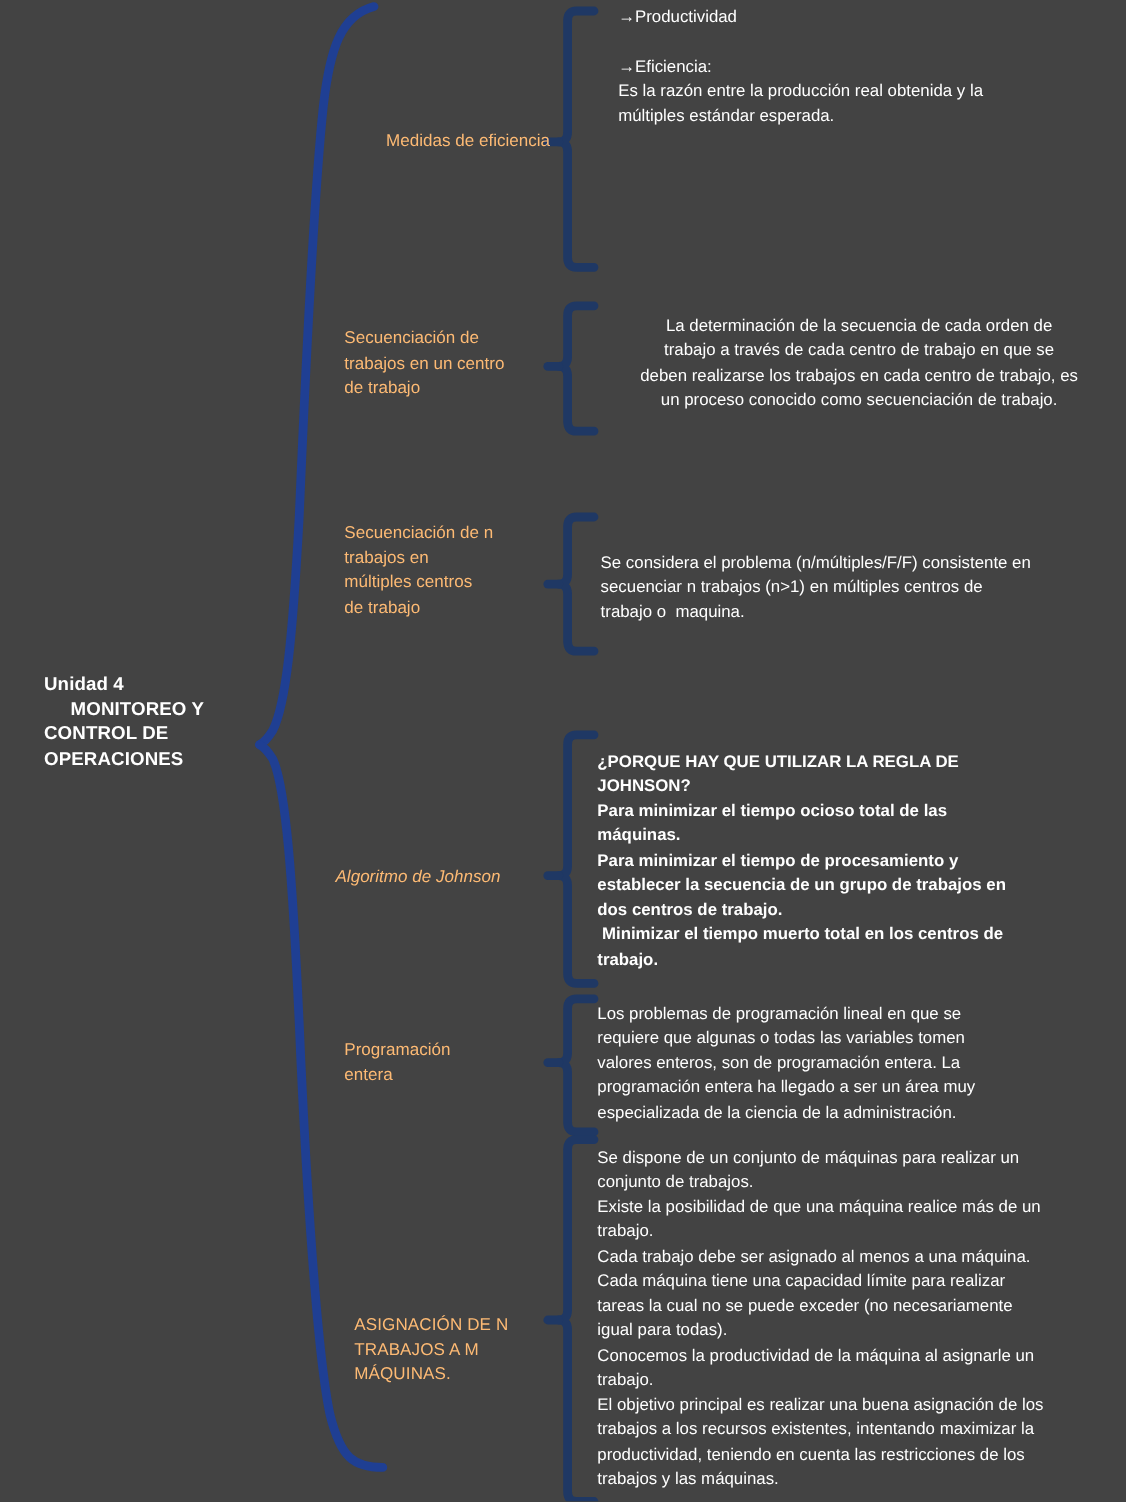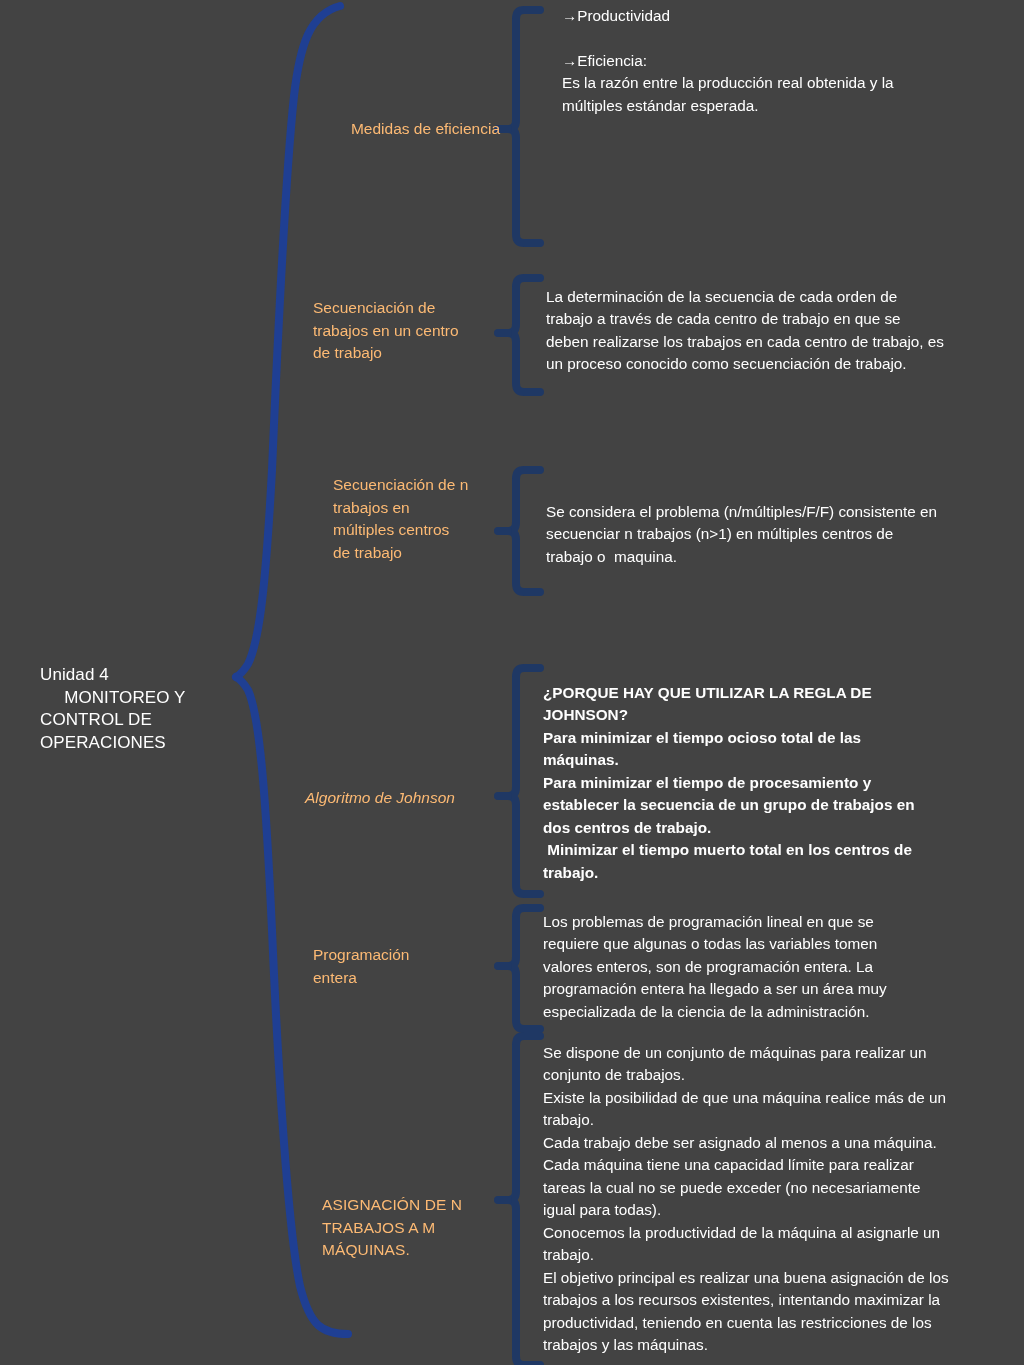--- a/index.html
+++ b/index.html
@@ -26,24 +26,24 @@
     left: 0; top: 0;
     width: 1024px; height: 1365px;
     pointer-events: none;
   }
   .node {
     position: absolute;
     box-sizing: border-box;
   }
   .root-label {
     left: 40px;
-    top: 664px;
+    top: 611px;
     width: 215px;
     font-size: 17px;
-    font-weight: normal;
+    font-weight: bold;
     line-height: 1.33;
     letter-spacing: 0.1px;
     white-space: pre-wrap;
   }
   .branch-label {
     font-size: 15.5px;
     line-height: 1.46;
     color: #fdba74;
     white-space: pre-wrap;
   }
@@ -121,26 +121,26 @@
     <div class="branch-body">&nbsp;</div>
     <div class="branch-body">→Eficiencia:</div>
     <div class="branch-body">Es la razón entre la producción real obtenida y la
 múltiples estándar esperada.</div>
   </div>
 
   <div class="node branch-label" style="left:313px; top:297px; width:200px;">Secuenciación de
 trabajos en un centro
 de trabajo</div>
 
-  <div class="node branch-body" style="left:546px; top:286px; width:470px;">La determinación de la secuencia de cada orden de
+  <div class="node branch-body" style="left:546px; top:286px; width:470px;text-align:center;">La determinación de la secuencia de cada orden de
 trabajo a través de cada centro de trabajo en que se
 deben realizarse los trabajos en cada centro de trabajo, es
 un proceso conocido como secuenciación de trabajo.</div>
 
-  <div class="node branch-label" style="left:313px; top:474px; width:200px;margin-left:20px;">Secuenciación de n
+  <div class="node branch-label" style="left:313px; top:474px; width:200px;">Secuenciación de n
 trabajos en
 múltiples centros
 de trabajo</div>
 
   <div class="node branch-body" style="left:546px; top:501px; width:470px;">Se considera el problema (n/múltiples/F/F) consistente en
 secuenciar n trabajos (n&gt;1) en múltiples centros de
 trabajo o  maquina.</div>
 
   <div class="node branch-label" style="left:305px; top:787px; width:210px;font-style:italic;">Algoritmo de Johnson</div>
 

